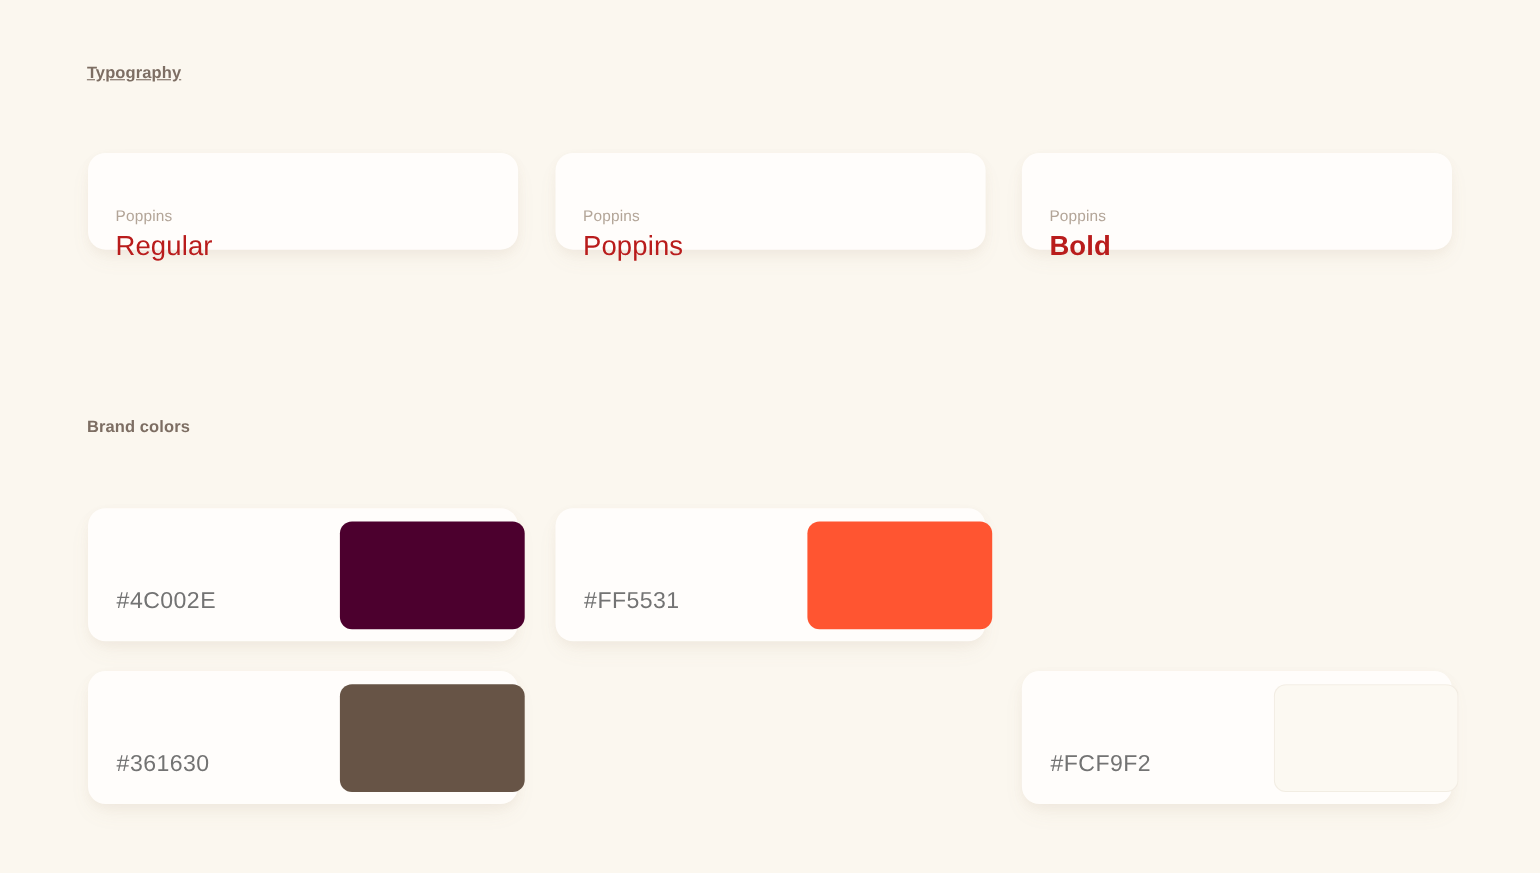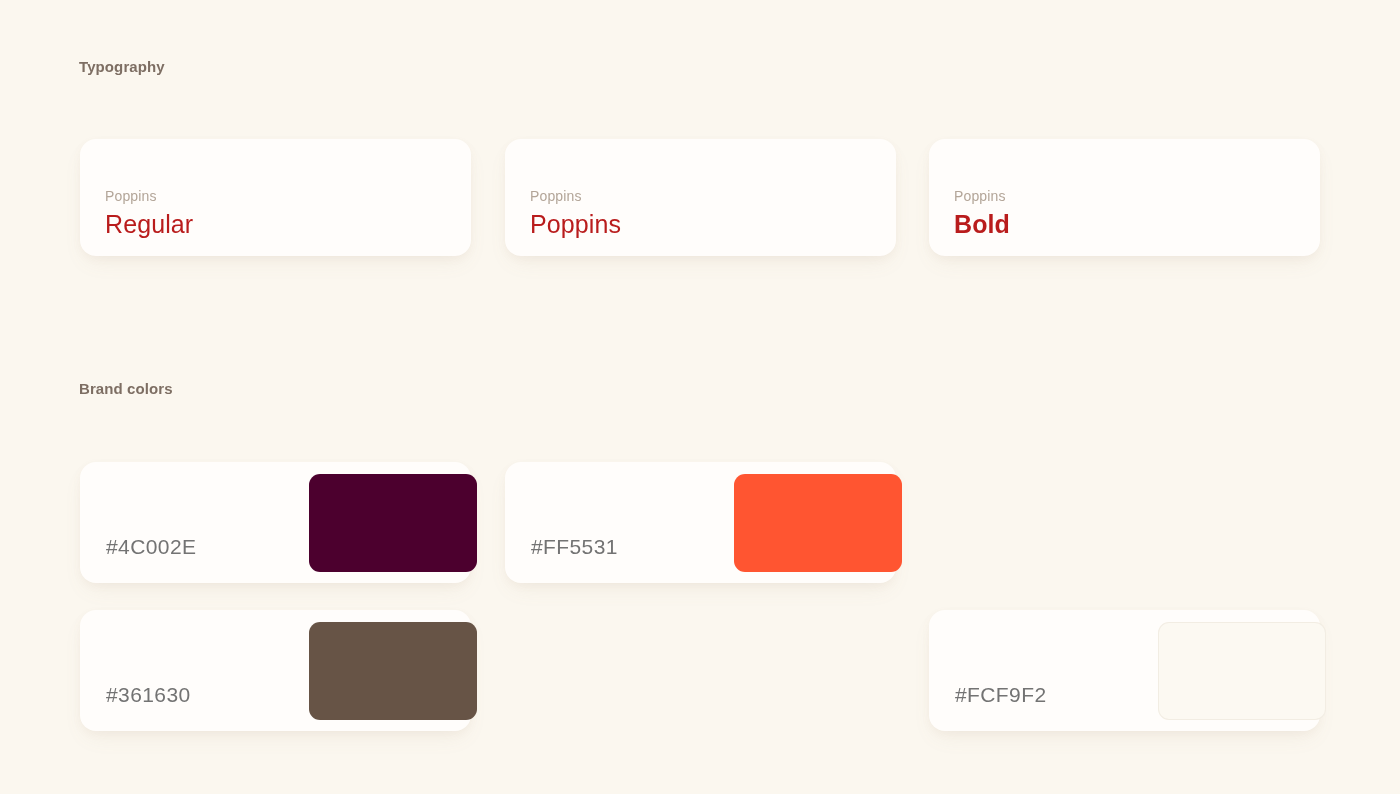--- a/index.html
+++ b/index.html
@@ -26,36 +26,36 @@
 
   
   .section-heading {
     position: absolute;
     font-size: 15px;
     font-weight: bold;
     letter-spacing: 0.1px;
     color: #7D6E63;
     white-space: nowrap;
   }
-  #typography-heading { left: 79px; top: 58px; }
+  #typography-heading { left: 79px; top: 58px; text-decoration: underline; }
   #brand-heading      { left: 79px; top: 380px; }
 
   
   .card {
     position: absolute;
     background: #FFFDFB;
     border-radius: 16px;
     box-shadow: 0 10px 22px -6px rgba(160, 136, 110, 0.10),
                 0 3px 9px rgba(160, 136, 110, 0.055);
   }
 
   
   .type-card {
     width: 391px;
-    height: 117px;
+    height: 88px;
     top: 139px;
   }
   .type-card .type-family {
     position: absolute;
     left: 25px;
     top: 49px;
     font-size: 14px;
     font-weight: 400;
     color: #B3A598;
     letter-spacing: 0.15px;

